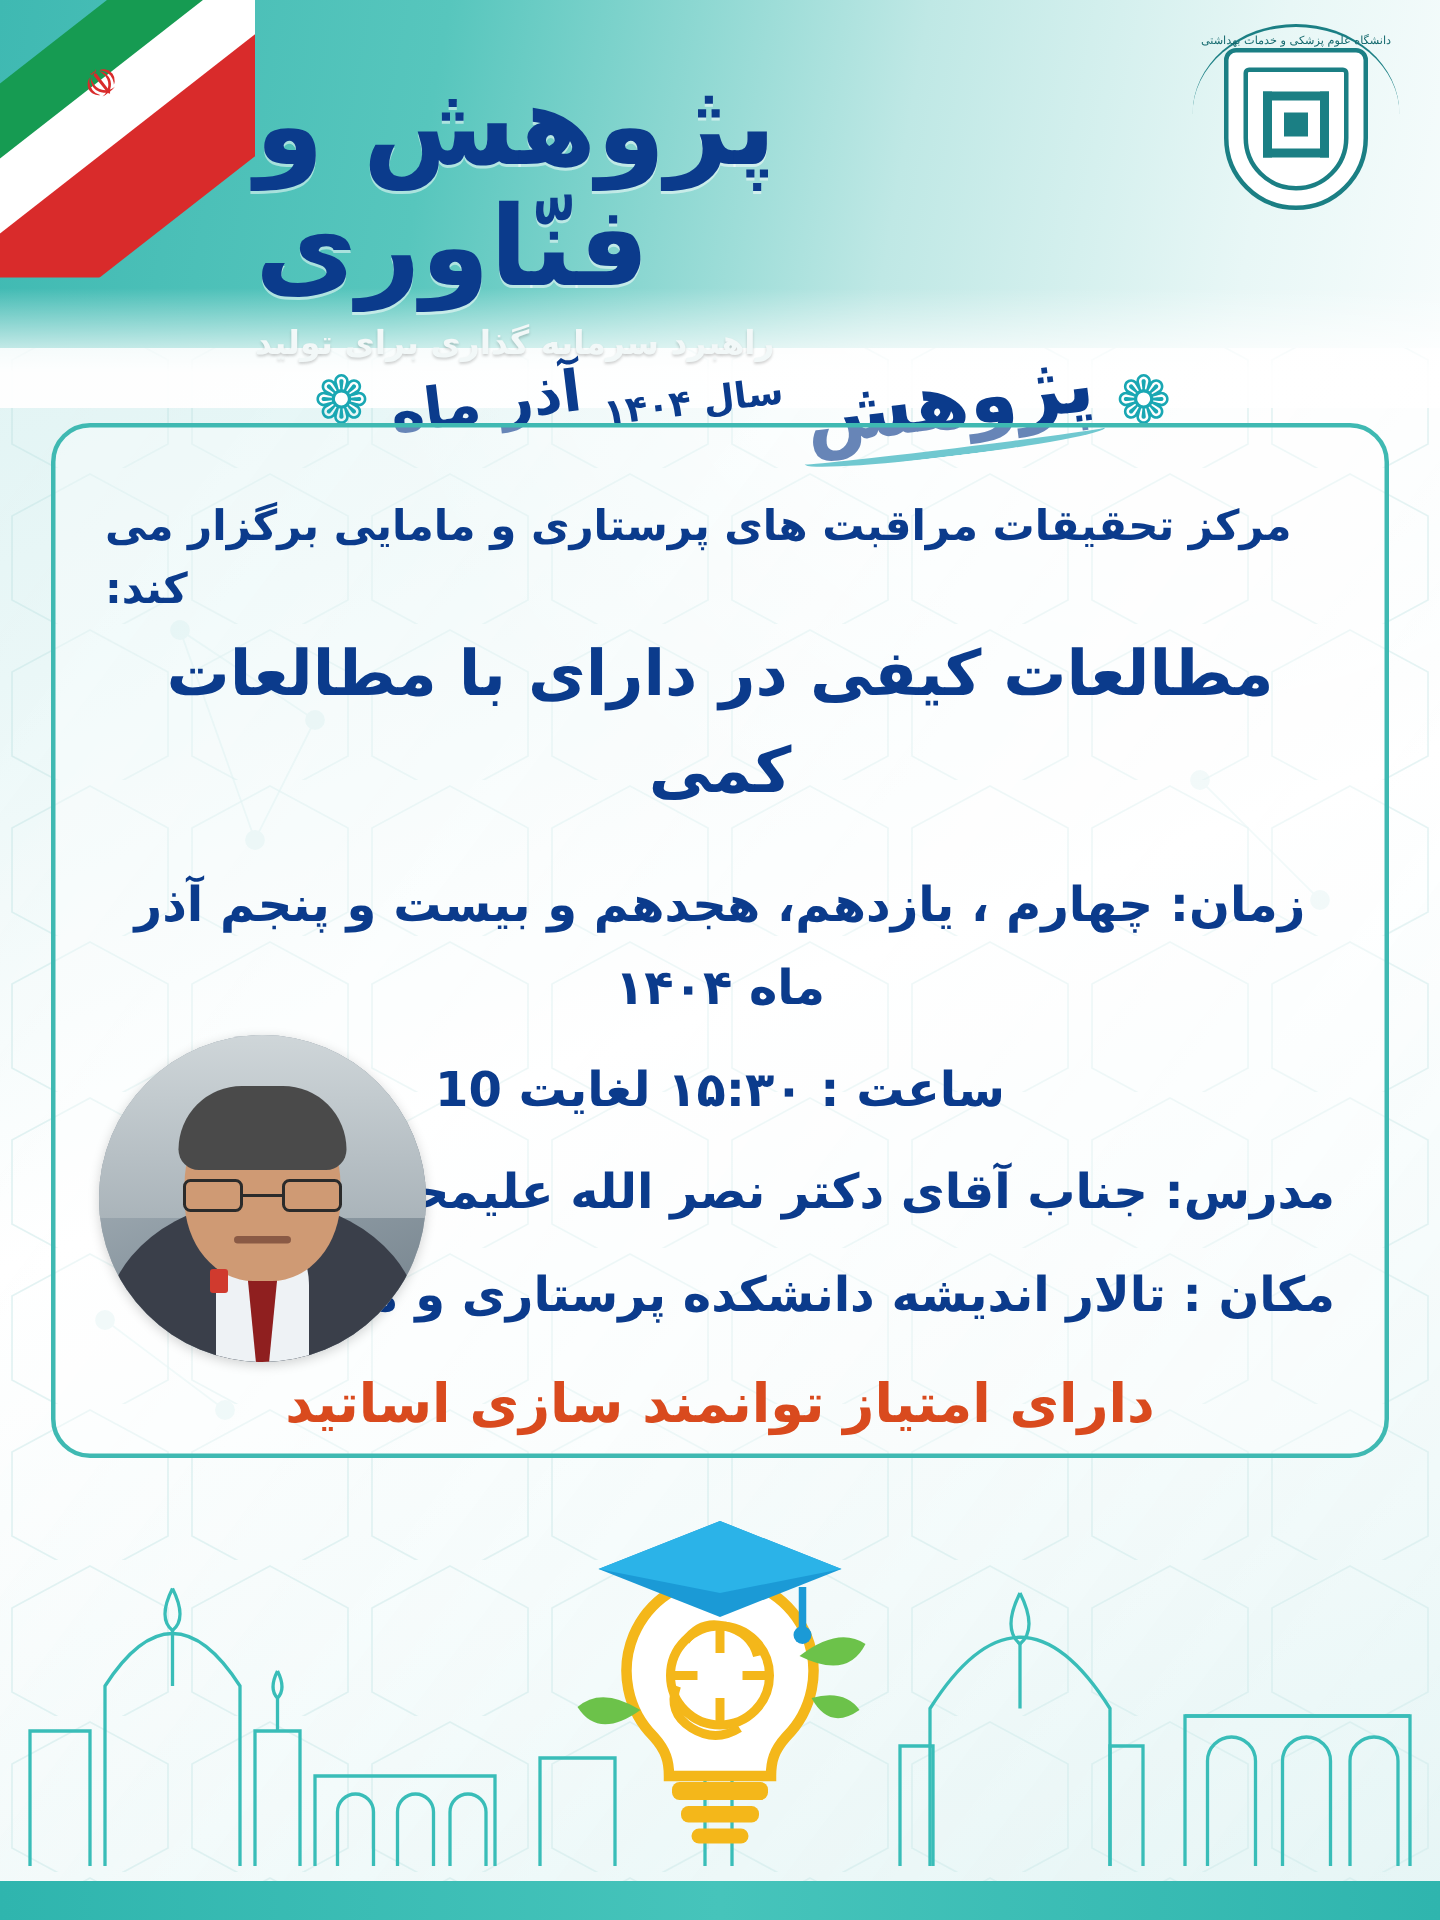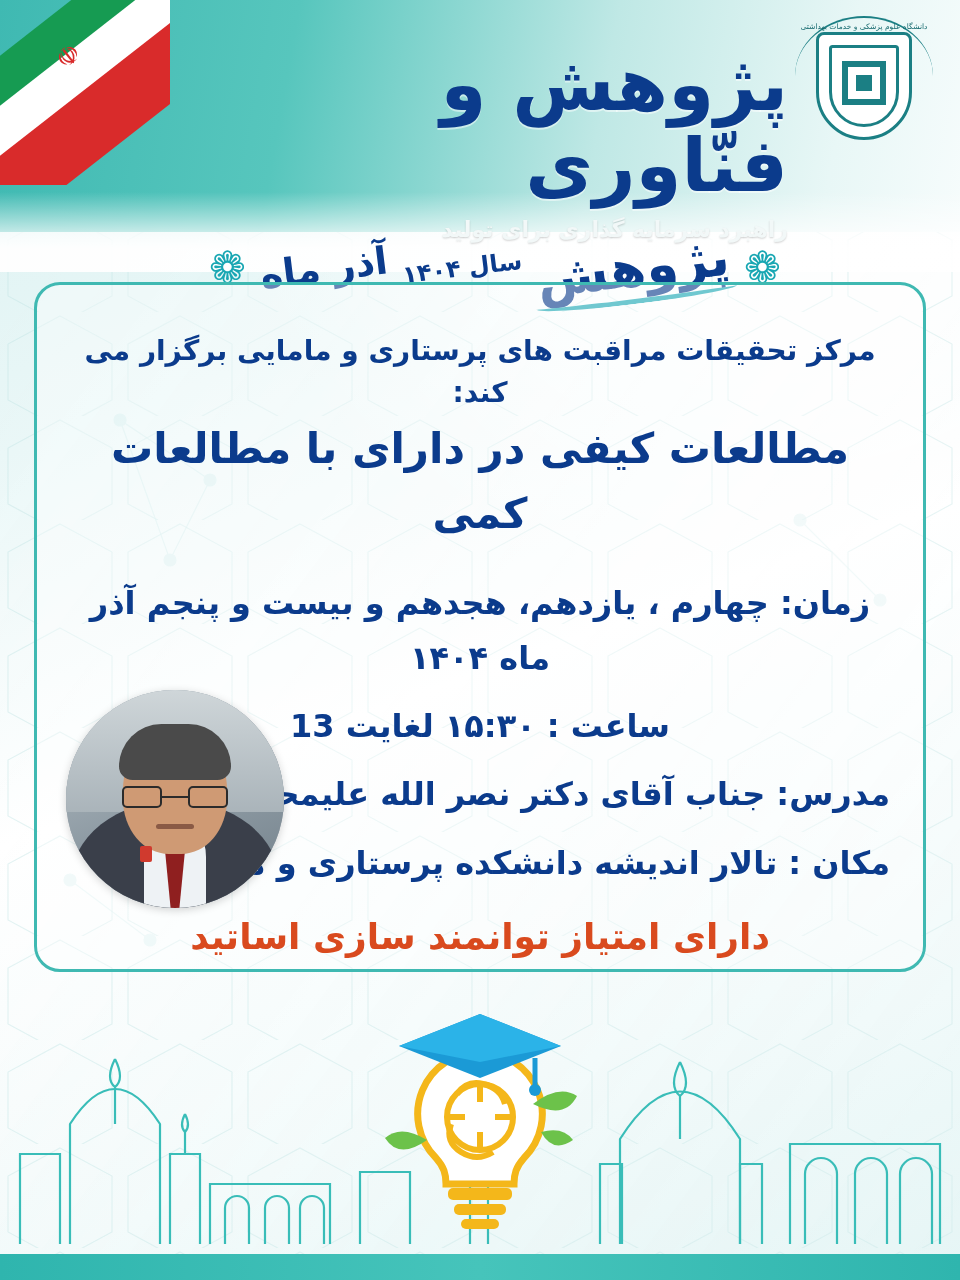--- a/index.html
+++ b/index.html
@@ -84,22 +84,22 @@
     position: absolute; top: 2px; left: 50%; transform: translateX(-50%);
     width: 138px; height: 60px;
     border-top: 2px solid #1b7f84;
     border-radius: 50% 50% 0 0 / 100% 100% 0 0;
     color: #14696e; font-size: 7.5px; letter-spacing: .2px;
     padding-top: 4px;
   }
 
   
   .headline {
-    position: absolute; top: 44px; right: 172px; left: 170px;
-    text-align: right;
+    position: absolute; top: 44px; right: 191px; left: 170px;
+    text-align: left;
   }
   .headline .title {
     font-size: 74px; font-weight: bold; color: #0b3b8c;
     letter-spacing: -1px; line-height: 1.1;
     text-shadow: 0 2px 0 rgba(255,255,255,.5);
   }
   .headline .subtitle {
     margin-top: 10px;
     font-size: 22px; font-weight: bold; color: #f2f8f8;
     text-shadow: 0 1px 2px rgba(0,0,0,.18);
@@ -146,21 +146,21 @@
   }
 
   
   .body {
     position: absolute; top: 330px; right: 70px; left: 70px;
     text-align: right;
   }
   .organizer {
     font-size: 28px; font-weight: bold; color: #0b3b8c;
     line-height: 1.5;
-    text-align: center;
+    text-align: left;
   }
   .event-title {
     margin-top: 26px;
     font-size: 42px; font-weight: bold; color: #0b3b8c;
     line-height: 1.55; text-align: center;
   }
   .detail {
     font-size: 32px; font-weight: bold; color: #0b3b8c;
     line-height: 1.7; text-align: right;
   }
@@ -295,21 +295,21 @@
   </div>
 
   <div class="card"></div>
 
   <div class="body">
     <div class="organizer">مرکز تحقیقات مراقبت های پرستاری و مامایی برگزار می کند:</div>
     <div class="event-title" style="margin-top:2px">مطالعات کیفی در دارای با مطالعات کمی</div>
 
     <div class="meta-block">
       <div class="detail center">زمان: چهارم ، یازدهم، هجدهم و بیست و پنجم آذر ماه ۱۴۰۴</div>
-      <div class="detail center" style="margin-top:14px">ساعت : ۱۵:۳۰ لغایت 13</div>
+      <div class="detail center" style="margin-top:14px">ساعت : ۱۵:۳۰ لغایت 10</div>
       <div class="detail" style="margin-top:14px">مدرس: جناب آقای دکتر نصر الله علیمحمدی</div>
       <div class="detail" style="margin-top:14px">مکان : تالار اندیشه دانشکده پرستاری و مامایی</div>
     </div>
 
     <div class="credit">دارای امتیاز توانمند سازی اساتید</div>
   </div>
 
   <div class="speaker-photo">
     <div class="sp-bg"></div>
     <div class="sp-wall"></div>

